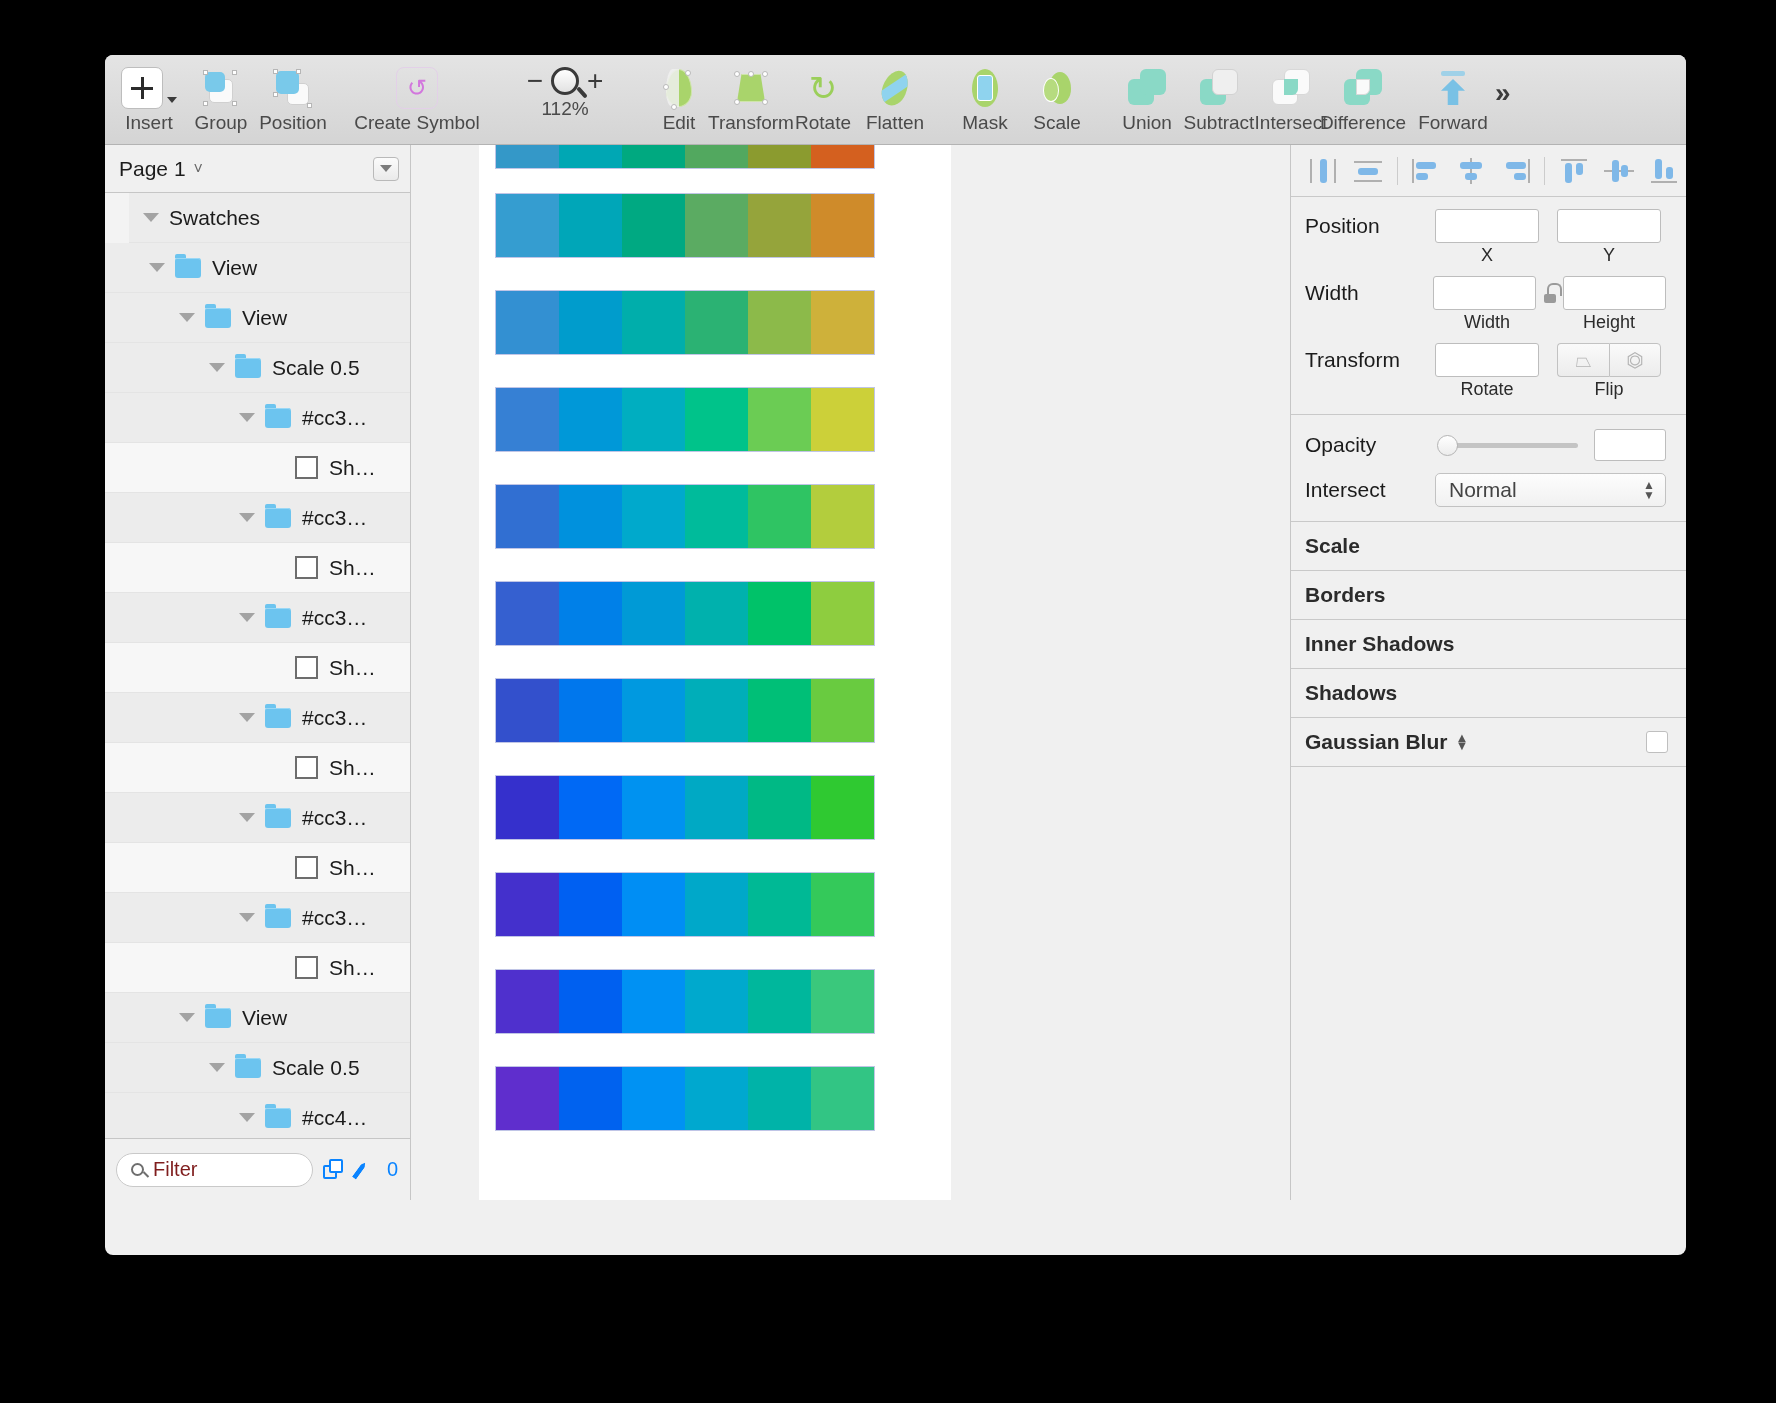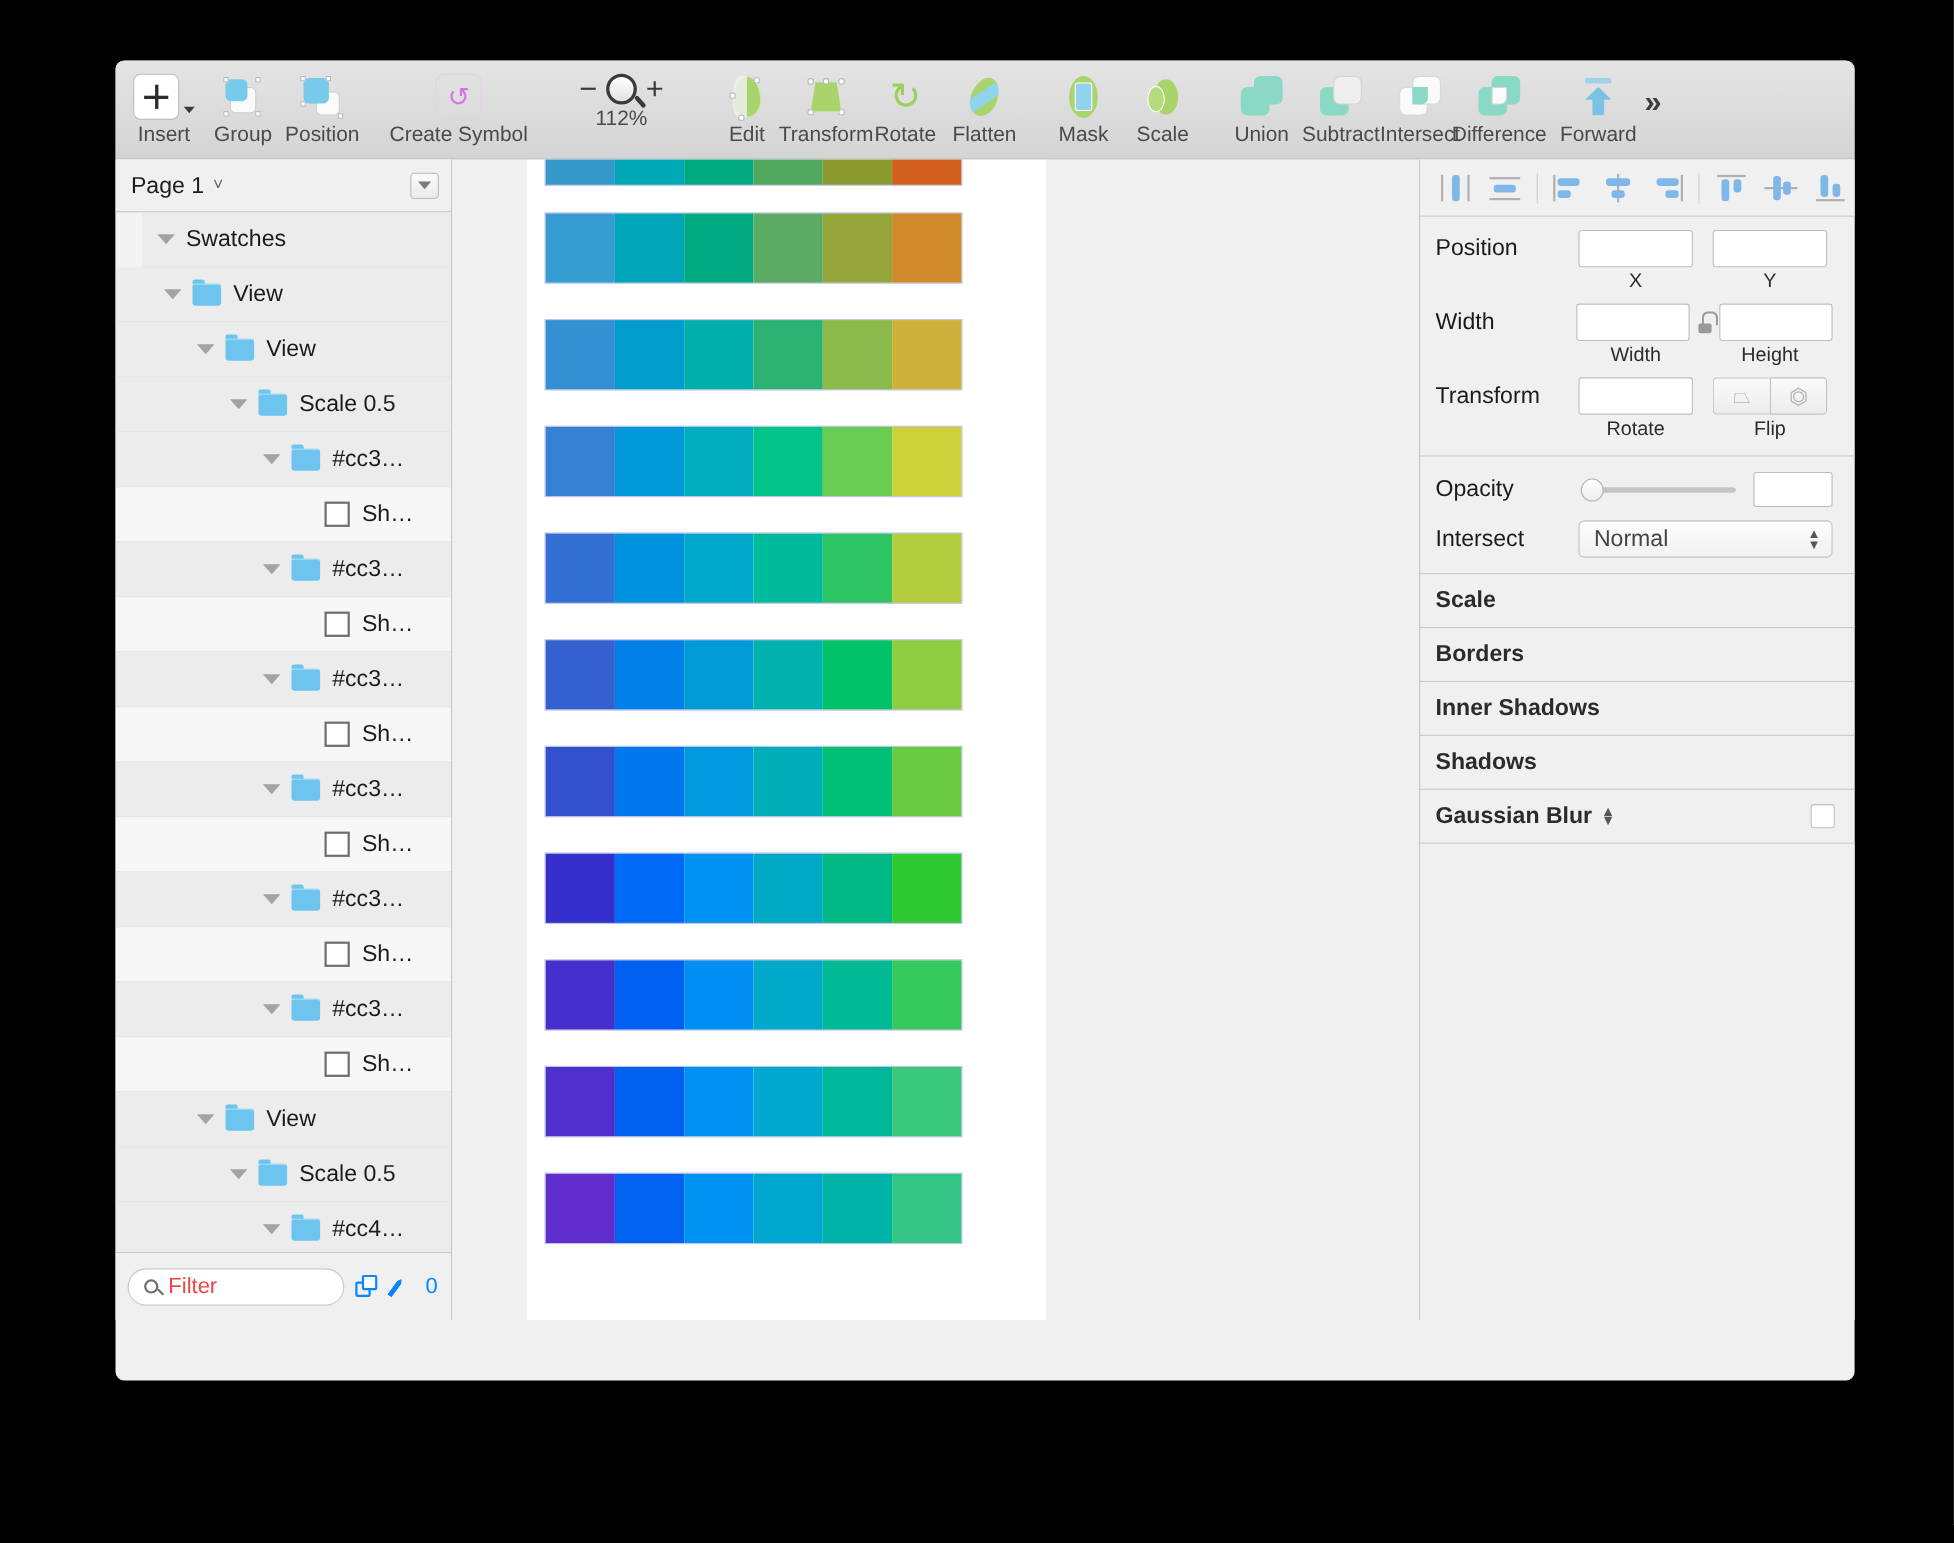--- a/index.html
+++ b/index.html
@@ -270,21 +270,21 @@
     display:flex; align-items:center; padding: 0 14px; gap: 9px;
   }
   .mini-mag {
     width:13px; height:13px; border:2px solid #6f6f6f; border-radius:50%;
     position:relative; flex:none;
   }
   .mini-mag::after{
     content:""; position:absolute; right:-5px; bottom:-4px; width:2px;height:7px;
     background:#6f6f6f; transform:rotate(-45deg);
   }
-  #filter-placeholder { font-size: 20px; color:#ef4444; }
+  #filter-placeholder { font-size: 20px; color:#7f1d1d; }
   #dup-ico { position:relative; width:22px; height:22px; flex:none; }
   #dup-ico .b1, #dup-ico .b2 {
     position:absolute; width:14px; height:14px; border:2px solid #0a84ff; border-radius:2px;
   }
   #dup-ico .b1 { left:0; top:6px; }
   #dup-ico .b2 { left:6px; top:0; background:#fff; }
   #pen-ico {
     width:22px; height:22px; flex:none; position:relative;
   }
   #pen-ico::before{

